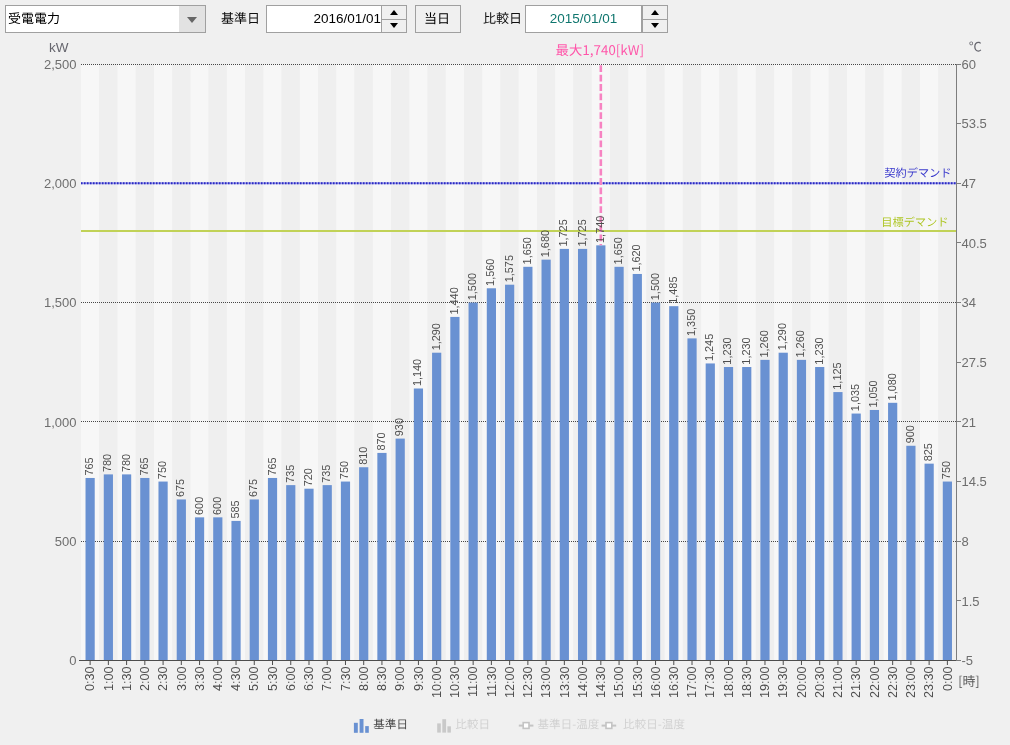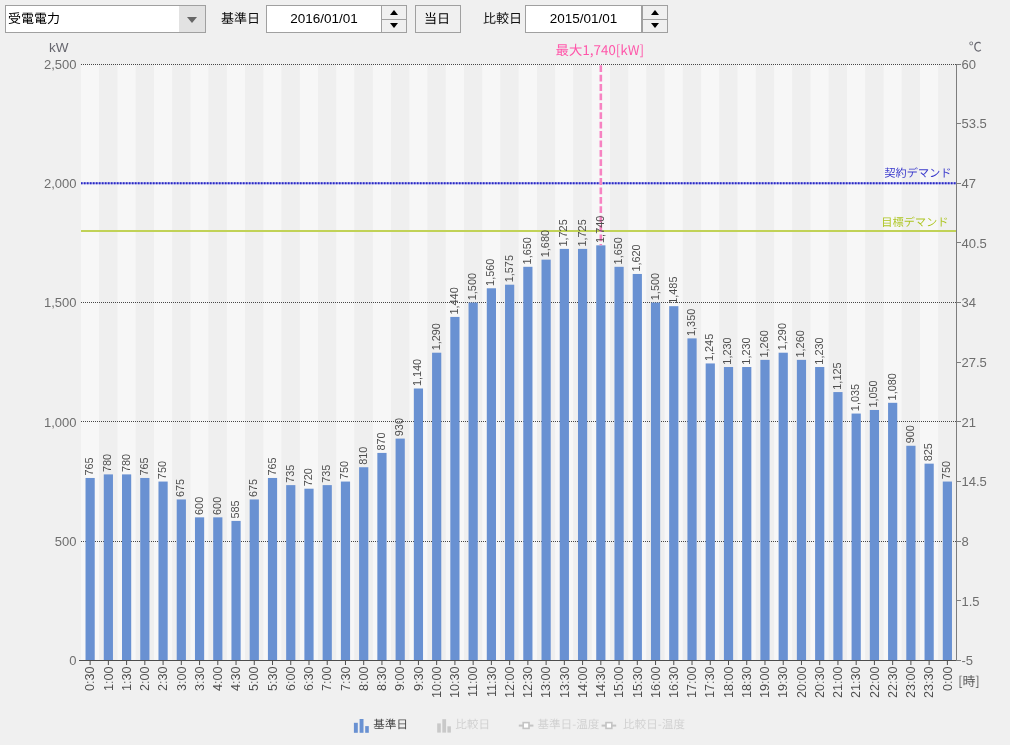--- a/index.html
+++ b/index.html
@@ -410,21 +410,21 @@
     <div style="position:absolute;left:8px;top:11px;width:0;height:0;border-left:5px solid transparent;border-right:5px solid transparent;border-top:6px solid #666"></div>
   </div>
 </div>
 <div style="position:absolute;left:221px;top:5px"><svg width="42" height="26" viewBox="0 0 42 26">
       <g fill="#111">
         <path d="M684 839V743H320V840H245V743H92V680H245V359H46V295H264C206 224 118 161 36 128C52 114 74 88 85 70C182 116 284 201 346 295H662C723 206 821 123 917 82C929 100 951 127 967 141C883 171 798 229 741 295H955V359H760V680H911V743H760V839ZM320 680H684V613H320ZM460 263V179H255V117H460V11H124V-53H882V11H536V117H746V179H536V263ZM320 557H684V487H320ZM320 430H684V359H320Z" transform="translate(0.00 18.00) scale(0.01300 -0.01300)"></path>
         <path d="M115 783C169 761 239 726 275 700L314 759C278 783 208 816 153 835ZM40 616C95 597 166 565 203 542L240 601C203 624 132 653 77 669ZM68 298 121 240C182 305 249 383 306 453L266 504C201 428 122 347 68 298ZM53 185V116H458V-81H535V116H951V185H535V267H458V185ZM660 840C648 808 628 766 608 730H469C488 760 505 791 520 823L448 845C403 746 326 650 245 588C262 576 292 550 304 536C326 555 349 577 371 601V273H934V335H678V410H879V467H678V539H877V596H678V669H906V730H684C703 759 722 792 741 824ZM444 669H607V596H444ZM444 335V410H607V335ZM444 539H607V467H444Z" transform="translate(13.00 18.00) scale(0.01300 -0.01300)"></path>
         <path d="M253 352H752V71H253ZM253 426V697H752V426ZM176 772V-69H253V-4H752V-64H832V772Z" transform="translate(26.00 18.00) scale(0.01300 -0.01300)"></path>
       </g>
     </svg></div>
-<div style="position:absolute;left:266px;top:5px;width:114px;height:26px;background:#fff;border:1px solid #a0a0a0;text-align:center;line-height:26px;font-size:13.5px;color:#000;font-family:'Liberation Sans',sans-serif">2016/01/01</div>
+<div style="position:absolute;left:266px;top:5px;width:114px;height:26px;background:#fff;border:1px solid #a0a0a0;text-align:right;line-height:26px;font-size:13.5px;color:#000;font-family:'Liberation Sans',sans-serif">2016/01/01</div>
 <div style="position:absolute;left:381px;top:5px;width:24px;height:26px;border:1px solid #a0a0a0;background:#f0f0f0">
   <div style="position:absolute;left:0;top:0;width:24px;height:13px;border-bottom:1px solid #a0a0a0">
     <div style="position:absolute;left:8px;top:4px;width:0;height:0;border-left:4px solid transparent;border-right:4px solid transparent;border-bottom:5px solid #000"></div>
   </div>
   <div style="position:absolute;left:8px;top:17px;width:0;height:0;border-left:4px solid transparent;border-right:4px solid transparent;border-top:5px solid #000"></div>
 </div>
 <div style="position:absolute;left:415px;top:5px;width:44px;height:26px;border:1px solid #a0a0a0;background:#f0f0f0">
   <div style="position:absolute;left:8px;top:0"><svg width="28" height="26" viewBox="0 0 28 26">
         <g fill="#000">
           <path d="M121 769C174 698 228 601 250 536L322 569C299 632 244 726 189 796ZM801 805C772 728 716 622 673 555L738 530C783 594 839 693 882 778ZM115 38V-37H790V-81H869V486H540V840H458V486H135V411H790V266H168V194H790V38Z" transform="translate(0.00 17.20) scale(0.01300 -0.01300)"></path>
@@ -432,19 +432,19 @@
         </g>
       </svg></div>
 </div>
 <div style="position:absolute;left:483px;top:5px"><svg width="42" height="26" viewBox="0 0 42 26">
       <g fill="#111">
         <path d="M39 20 62 -58C187 -28 356 12 514 51L507 123C421 103 332 82 250 64V457H476V531H250V835H173V47ZM550 835V80C550 -29 577 -58 675 -58C695 -58 822 -58 843 -58C938 -58 959 -2 969 162C947 167 917 180 898 195C892 50 886 13 839 13C811 13 704 13 683 13C635 13 627 23 627 78V404C733 449 846 503 930 558L874 621C815 574 720 520 627 476V835Z" transform="translate(0.00 18.00) scale(0.01300 -0.01300)"></path>
         <path d="M774 592C825 526 882 438 905 381L969 416C944 472 885 558 833 622ZM588 618C556 542 506 467 448 416C466 406 495 385 509 373C565 429 622 514 658 600ZM471 709V641H957V709H751V841H678V709ZM802 425C784 343 754 270 712 207C670 272 638 345 615 423L550 407C579 311 618 223 667 148C604 74 522 17 420 -26C435 -39 458 -66 468 -83C566 -39 646 18 710 89C769 15 840 -44 923 -83C934 -64 956 -36 973 -22C888 13 815 72 756 146C809 220 848 308 873 410ZM72 591V243H221V161H39V95H221V-81H289V95H476V161H289V243H441V591H289V665H455V731H289V840H221V731H50V665H221V591ZM130 391H227V299H130ZM283 391H381V299H283ZM130 535H227V445H130ZM283 535H381V445H283Z" transform="translate(13.00 18.00) scale(0.01300 -0.01300)"></path>
         <path d="M253 352H752V71H253ZM253 426V697H752V426ZM176 772V-69H253V-4H752V-64H832V772Z" transform="translate(26.00 18.00) scale(0.01300 -0.01300)"></path>
       </g>
     </svg></div>
-<div style="position:absolute;left:525px;top:5px;width:115px;height:26px;background:#fff;border:1px solid #a0a0a0;text-align:center;line-height:26px;font-size:13.5px;color:#000000;font-family:'Liberation Sans',sans-serif">2015/01/01</div>
+<div style="position:absolute;left:525px;top:5px;width:115px;height:26px;background:#fff;border:1px solid #a0a0a0;text-align:center;line-height:26px;font-size:13.5px;color:#0f766e;font-family:'Liberation Sans',sans-serif">2015/01/01</div>
 <div style="position:absolute;left:642px;top:5px;width:24px;height:26px;border:1px solid #a0a0a0;background:#f0f0f0">
   <div style="position:absolute;left:0;top:0;width:24px;height:13px;border-bottom:1px solid #a0a0a0">
     <div style="position:absolute;left:8px;top:4px;width:0;height:0;border-left:4px solid transparent;border-right:4px solid transparent;border-bottom:5px solid #000"></div>
   </div>
   <div style="position:absolute;left:8px;top:17px;width:0;height:0;border-left:4px solid transparent;border-right:4px solid transparent;border-top:5px solid #000"></div>
 </div>
 
 </body></html>

